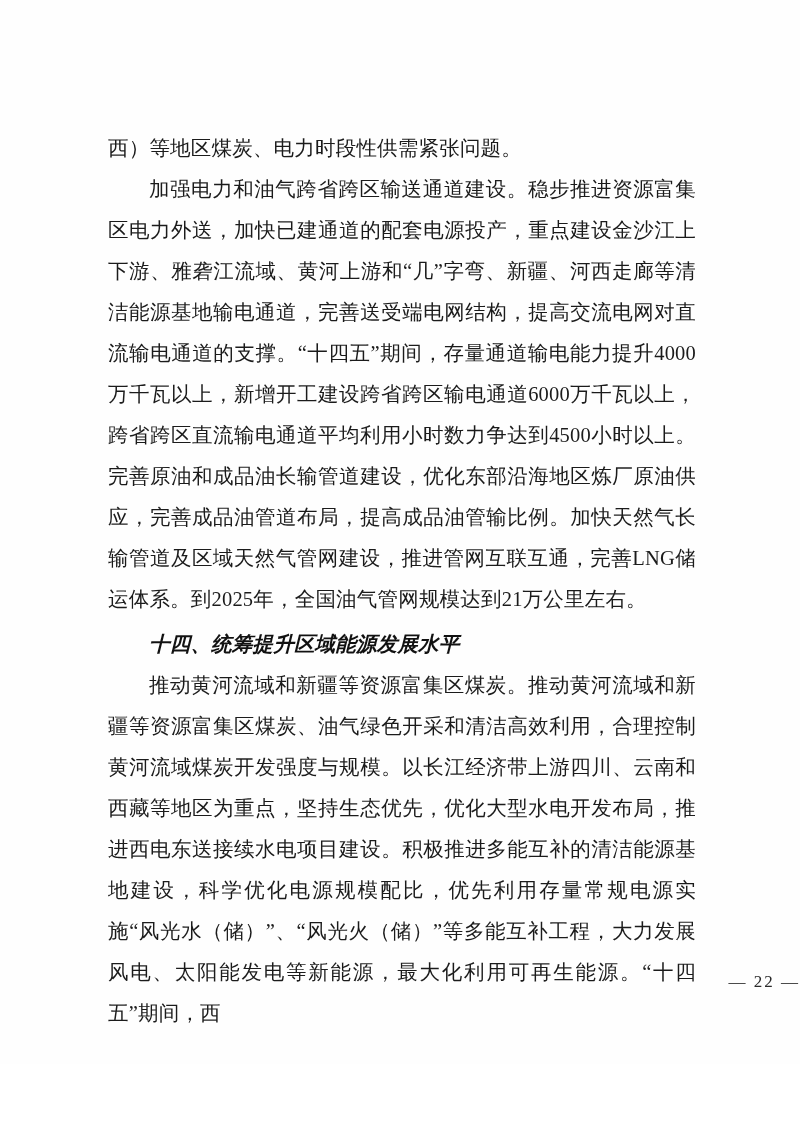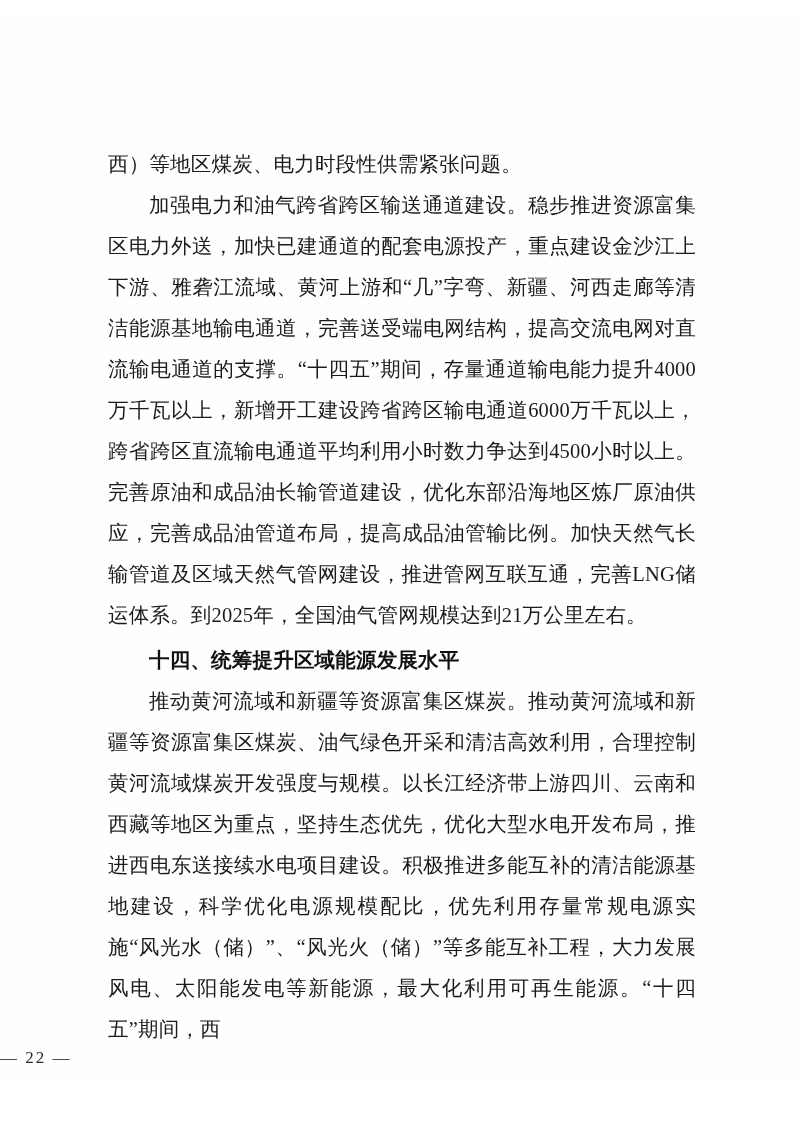--- a/index.html
+++ b/index.html
@@ -14,21 +14,20 @@
     color: #1a1a1a;
     position: relative;
     overflow: hidden;
   }
   .page {
     position: absolute;
     top: 0; left: 0;
     width: 800px;
     height: 1064px;
     background: #fefefe;
-    margin-top: 16px;
   }
   .page-body {
     position: absolute;
     left: 108px;
     top: 128px;
     width: 588px;
   }
   .para {
     font-size: 20.5px;
     line-height: 41px;
@@ -48,27 +47,28 @@
     font-weight: normal;
   }
   .heading {
     font-size: 20.5px;
     line-height: 41px;
     font-weight: bold;
     text-indent: 41px;
     margin: 4px 0 0 0;
     color: #111111;
     letter-spacing: 0.2px;
+    font-style: italic;
   }
   .footer {
     position: absolute;
     left: 0;
-    top: 1032px;
+    top: 972px;
     width: 800px;
-    text-align: left;
+    text-align: right;
     font-size: 17px;
     color: #2a2a2a;
     font-family: "Liberation Serif", "DejaVu Serif", serif;
     letter-spacing: 2px;
   }
 </style>
 </head>
 <body>
 
 <div class="page">

